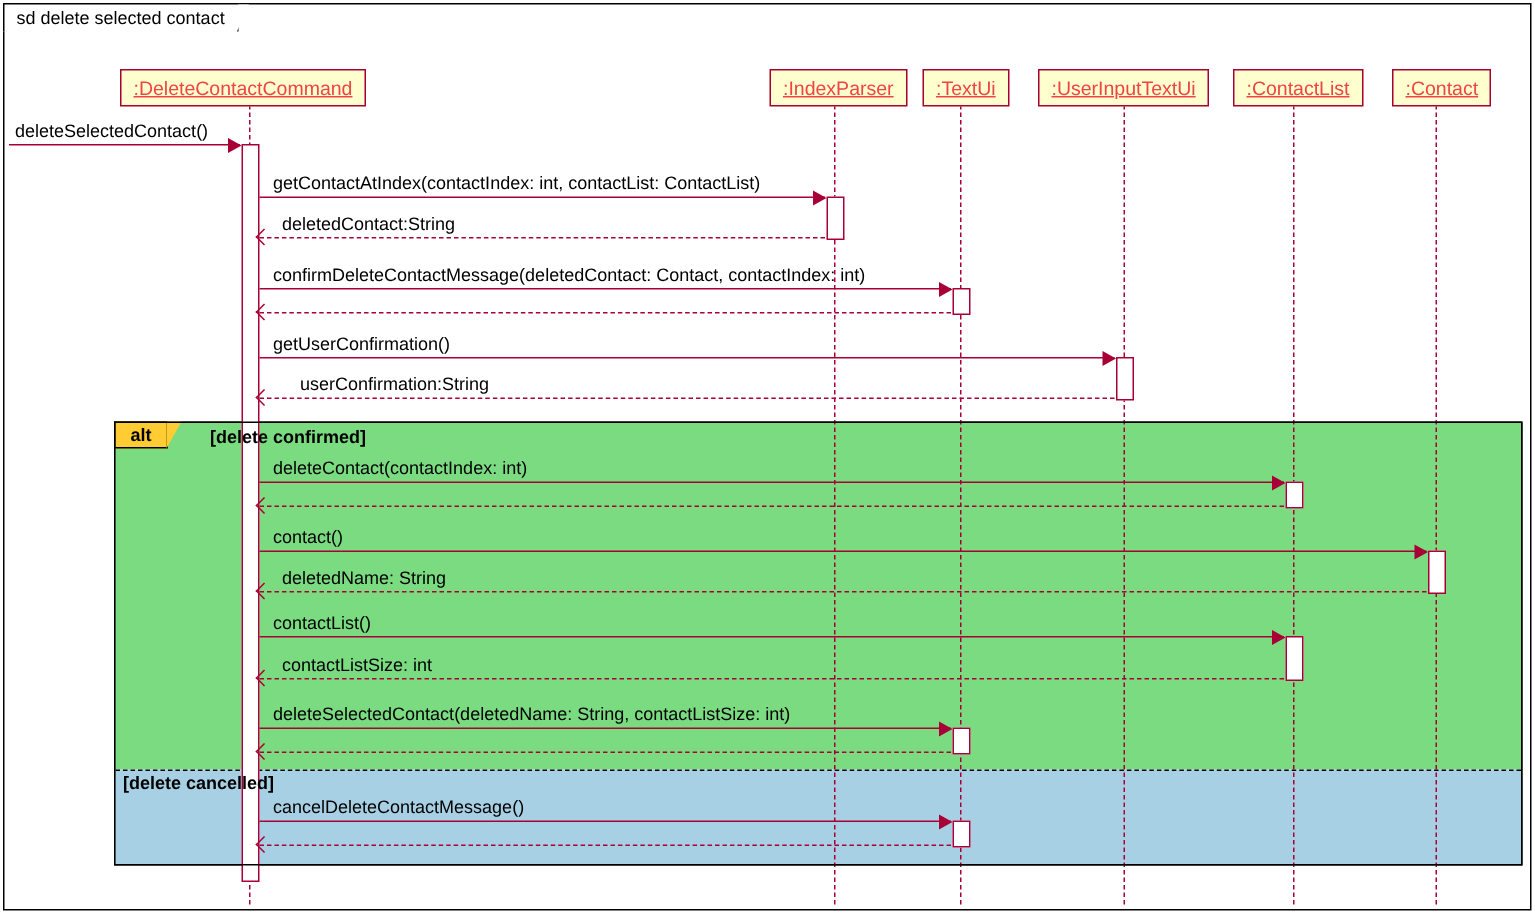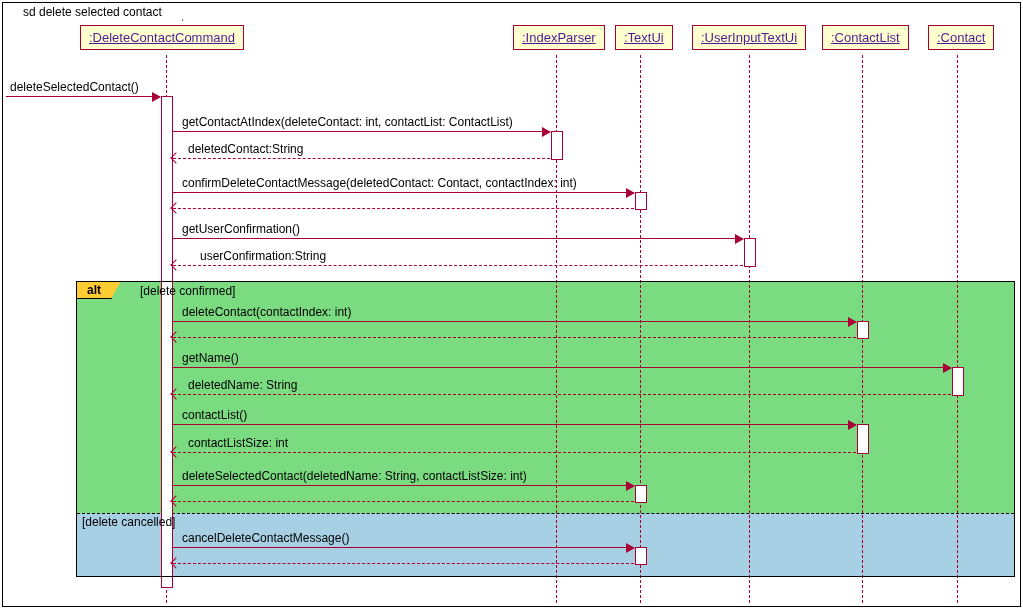--- a/index.html
+++ b/index.html
@@ -1,36 +1,36 @@
 <!DOCTYPE html>
 <html><head>
 <meta charset="utf-8">
 <style>
 body{margin:0;font-family:sans-serif;font-size:12px;background:#fff}
 .canvas{position:relative;width:1023px;height:609px}
 .frame{position:absolute;left:2px;top:2px;width:1017px;height:603px;border:1px solid #000}
-.tab{position:absolute;left:2px;top:2px;padding:2px 20px;border:1px solid #000;border-bottom:none;background:#fff;font-size:12px}
+.tab{position:absolute;left:2px;top:2px;padding:2px 8px;border:1px solid #000;border-bottom:none;background:#fff;font-size:12px}
 .tab::after{content:"";position:absolute;right:-8px;top:0;width:0;height:0;border-top:18px solid #fff;border-right:8px solid transparent}
 .lifeline{position:absolute;top:55px;bottom:6px;border-left:1.5px dashed #A80036}
-.part{position:absolute;top:25px;padding:4px 8px;background:#FEFECE;border:1.5px solid #A80036;color:#4c1d95;font-size:13px;white-space:nowrap}
+.part{position:absolute;top:46px;padding:4px 8px;background:#FEFECE;border:1.5px solid #A80036;color:#ef4444;font-size:13px;white-space:nowrap}
 .ext-arrow{position:absolute;height:0;border-top:1.5px solid #A80036}
 .ext-arrow::after{content:"";position:absolute;right:-1px;top:-5px;border-left:9px solid #A80036;border-top:5px solid transparent;border-bottom:5px solid transparent}
 .msg{position:absolute;height:0;border-top:1.5px solid #A80036}
 .ret{position:absolute;height:0;border-top:1.5px dashed #A80036}
 .ah-r{position:absolute;right:-1px;top:-5px;border-left:9px solid #A80036;border-top:5px solid transparent;border-bottom:5px solid transparent}
 .ah-lh{position:absolute;left:-1px;top:-5px;width:7px;height:7px;border-top:1.5px solid #A80036;border-left:1.5px solid #A80036;transform:rotate(-45deg)}
 .lbl{position:absolute;color:#000;font-size:12px;white-space:nowrap}
 .act{position:absolute;width:10px;background:#fff;border:1.5px solid #A80036}
 .altbox{position:absolute;border:1.5px solid #000}
 .altgreen{position:absolute;left:0;right:0;background:#7BDB81}
 .altblue{position:absolute;left:0;right:0;background:#A8D0E4}
 .altdiv{position:absolute;left:0;right:0;height:0;border-top:1.5px dashed #000}
 .alttab{position:absolute;left:0;top:0;background:#FFCC33;border:1.5px solid #000;padding:1px 10px;font-weight:bold;font-size:12px}
 .alttab::after{content:"";position:absolute;right:-10px;top:-1.5px;width:0;height:0;border-top:18px solid #FFCC33;border-right:10px solid transparent}
-.guard{position:absolute;font-weight:normal;font-size:12px}
+.guard{position:absolute;font-weight:bold;font-size:12px}
 u{text-decoration:underline}
 </style>
 </head>
 <body>
 
 <div class="canvas">
 <div class="frame"></div>
 <div class="tab"><span>sd delete selected contact</span></div>
 
 <div class="altbox" style="left:76px;top:281px;width:937px;height:294px">
@@ -54,21 +54,21 @@
 <div class="part" style="left:928px"><u>:Contact</u></div>
 
 <div class="act" style="left:161px;top:96px;height:490px"></div>
 
 <div class="ext-arrow" style="left:6px;top:96px;width:154px"></div>
 <div class="lbl" style="left:10px;top:80px">deleteSelectedContact()</div>
 
 <div class="msg" style="left:173px;top:131px;width:377px">
       <span class="ah-r"></span>
     </div>
-<div class="lbl" style="left:182px;top:115px">getContactAtIndex(deleteContact: int, contactList: ContactList)</div>
+<div class="lbl" style="left:182px;top:115px">getContactAtIndex(contactIndex: int, contactList: ContactList)</div>
 <div class="act" style="left:551px;top:131px;height:27px"></div>
 
 <div class="ret" style="left:173px;top:158px;width:377px">
       <span class="ah-lh"></span>
     </div>
 <div class="lbl" style="left:188px;top:142px">deletedContact:String</div>
 
 <div class="msg" style="left:173px;top:192px;width:461px">
       <span class="ah-r"></span>
     </div>
@@ -98,21 +98,21 @@
     </div>
 <div class="lbl" style="left:182px;top:305px">deleteContact(contactIndex: int)</div>
 <div class="act" style="left:857px;top:321px;height:16px"></div>
 <div class="ret" style="left:173px;top:337px;width:683px">
       <span class="ah-lh"></span>
     </div>
 
 <div class="msg" style="left:173px;top:367px;width:778px">
       <span class="ah-r"></span>
     </div>
-<div class="lbl" style="left:182px;top:351px">getName()</div>
+<div class="lbl" style="left:182px;top:351px">contact()</div>
 <div class="act" style="left:952px;top:367px;height:27px"></div>
 
 <div class="ret" style="left:173px;top:394px;width:778px">
       <span class="ah-lh"></span>
     </div>
 <div class="lbl" style="left:188px;top:378px">deletedName: String</div>
 
 <div class="msg" style="left:173px;top:424px;width:683px">
       <span class="ah-r"></span>
     </div>

